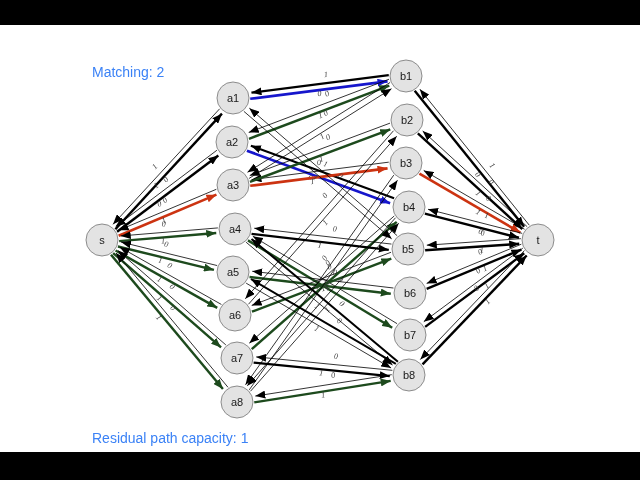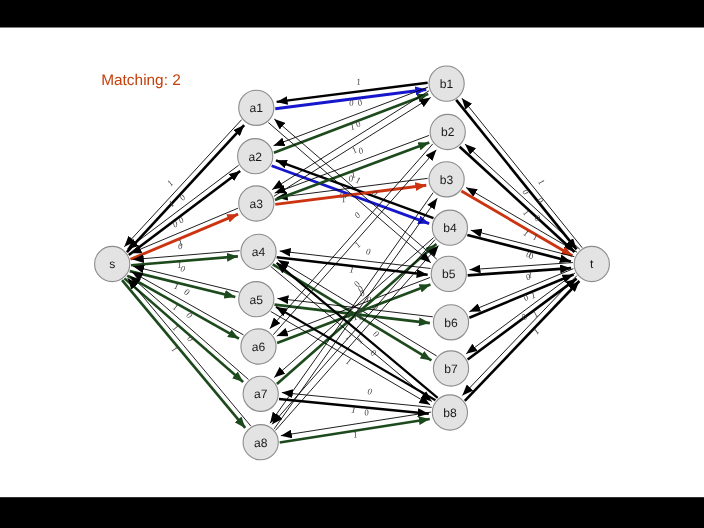--- a/index.html
+++ b/index.html
@@ -1,21 +1,21 @@
 <!DOCTYPE html>
 <html><head>
 <meta charset="utf-8">
 <style>
   html,body{margin:0;padding:0;background:#000;}
   .frame{position:relative;width:640px;height:480px;background:#ffffff;overflow:hidden;
          font-family:"Liberation Sans",sans-serif;}
   .bar{position:absolute;left:0;width:640px;background:#000;}
   .bar.top{top:0;height:25px;}
   .bar.bottom{bottom:0;height:28px;}
-  .caption{position:absolute;left:92px;font-size:14px;color:#c2410c;}
+  .caption{position:absolute;left:92px;font-size:14px;color:#3b82f6;}
   .caption.matching{top:64px;}
   .caption.residual{top:430px;}
   svg#graph{position:absolute;left:0;top:0;}
   .node-label{font-family:"Liberation Sans",sans-serif;font-size:11px;fill:#1a1a1a;}
   .edge-label{font-family:"Liberation Serif",serif;font-style:italic;font-size:8px;fill:#3c3c3c;}
 </style>
 </head>
 <body>
 
 <div class="frame">
@@ -207,13 +207,14 @@
       <circle cx="408" cy="249" r="16" fill="#e3e3e3" stroke="#8c8c8c" stroke-width="1"></circle>
       <text x="408" y="253" class="node-label" text-anchor="middle">b5</text>
       <circle cx="410" cy="293" r="16" fill="#e3e3e3" stroke="#8c8c8c" stroke-width="1"></circle>
       <text x="410" y="297" class="node-label" text-anchor="middle">b6</text>
       <circle cx="410" cy="335" r="16" fill="#e3e3e3" stroke="#8c8c8c" stroke-width="1"></circle>
       <text x="410" y="339" class="node-label" text-anchor="middle">b7</text>
       <circle cx="409" cy="375" r="16" fill="#e3e3e3" stroke="#8c8c8c" stroke-width="1"></circle>
       <text x="409" y="379" class="node-label" text-anchor="middle">b8</text>
     </svg>
   <div class="caption matching">Matching: 2</div>
+  <div class="caption residual">Residual path capacity: 1</div>
 </div>
 
 </body></html>

